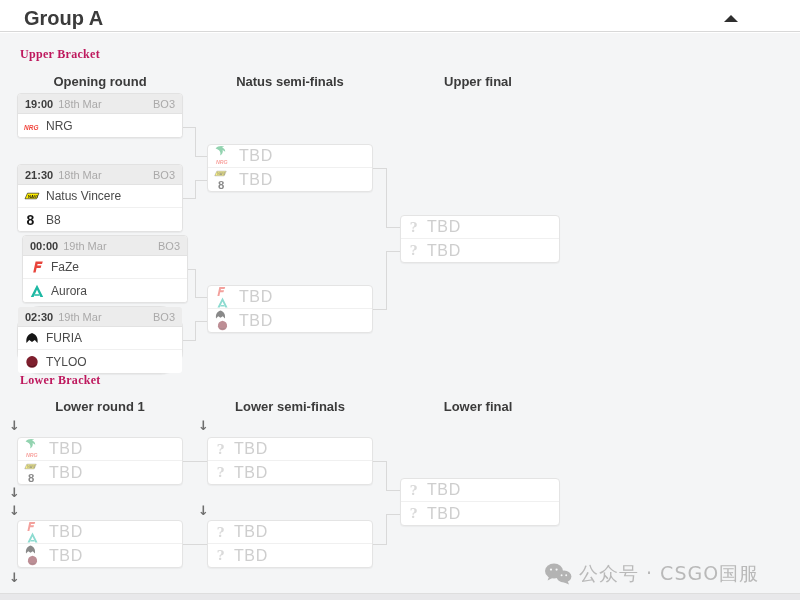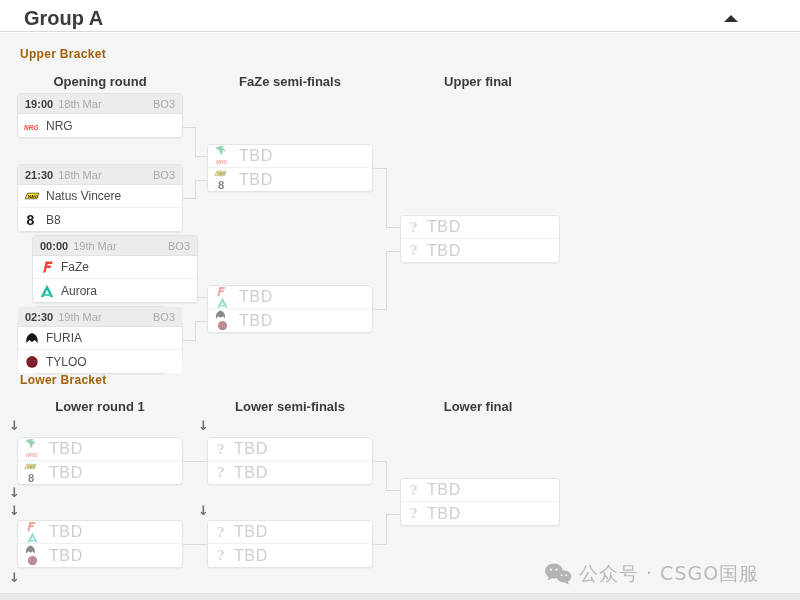--- a/index.html
+++ b/index.html
@@ -9,21 +9,21 @@
 
   .titlebar { position:absolute; left:0; top:0; width:800px; height:32px; background:#fff;
               border-bottom:1px solid #d8d8d8; z-index:6; }
   .title { position:absolute; left:24px; top:7px; font-size:20px; font-weight:bold; color:#3b3b3b; }
   .collapse { position:absolute; left:724px; top:15px; width:0; height:0; cursor:pointer;
               border-left:7px solid transparent; border-right:7px solid transparent;
               border-bottom:7px solid #2f2f2f; }
 
   .content { position:absolute; left:0; top:33px; width:800px; height:567px; background:#f4f5f6; }
 
-  .seclabel { position:absolute; font-size:12px; font-weight:bold; color:#a16207; letter-spacing:.3px; }
+  .seclabel { position:absolute; font-size:12px; font-weight:bold; color:#be185d; letter-spacing:.3px;font-family:Liberation Serif, serif; }
   .colhead  { position:absolute; width:170px; text-align:center; font-size:13px; font-weight:bold; color:#3b3b3b; }
 
   .match { position:absolute; width:166px; background:#fff; border:1px solid #e2e2e2;
            border-radius:4px; box-shadow:0 1px 1px rgba(0,0,0,.05); z-index:2; }
   .match-header { height:20px; background:#ececec; border-bottom:1px solid #e2e2e2;
                   border-radius:3px 3px 0 0; display:flex; align-items:center; gap:5px;
                   padding:0 7px; font-size:11px; }
   .mtime { font-weight:bold; color:#3d3d3d; }
   .mdate { color:#aaa9a9; }
   .mformat { margin-left:auto; color:#aaa9a9; }
@@ -105,21 +105,21 @@
 
   <div class="content"></div>
 
   <div class="titlebar">
     <div class="title">Group A</div>
     <div class="collapse"></div>
   </div>
 
   <div class="seclabel" style="left:20px; top:47px;">Upper Bracket</div>
   <div class="colhead" style="left:15px;  top:74px;">Opening round</div>
-  <div class="colhead" style="left:205px; top:74px;">FaZe semi-finals</div>
+  <div class="colhead" style="left:205px; top:74px;">Natus semi-finals</div>
   <div class="colhead" style="left:393px; top:74px;">Upper final</div>
 
   <div class="match" style="left:17px; top:93px;">
     <div class="match-header">
       <span class="mtime">19:00</span>
       <span class="mdate">18th Mar</span>
       <span class="mformat">BO3</span>
     </div>
     <div class="trow">
       <svg class="logo">
@@ -142,21 +142,21 @@
       <span class="tname">Natus Vincere</span>
     </div>
     <div class="trow">
       <svg class="logo">
           <use href="#logo-b8"></use>
         </svg>
       <span class="tname">B8</span>
     </div>
   </div>
 
-  <div class="match" style="left:32px; top:235px;text-align:center;">
+  <div class="match" style="left:22px; top:235px;text-align:center;">
     <div class="match-header">
       <span class="mtime">00:00</span>
       <span class="mdate">19th Mar</span>
       <span class="mformat">BO3</span>
     </div>
     <div class="trow">
       <svg class="logo">
           <use href="#logo-faze"></use>
         </svg>
       <span class="tname">FaZe</span>

